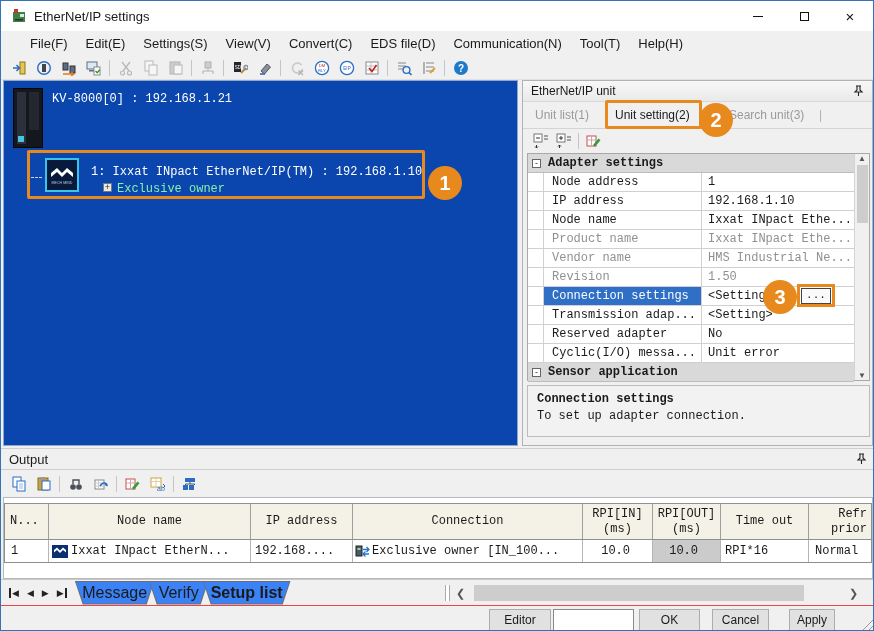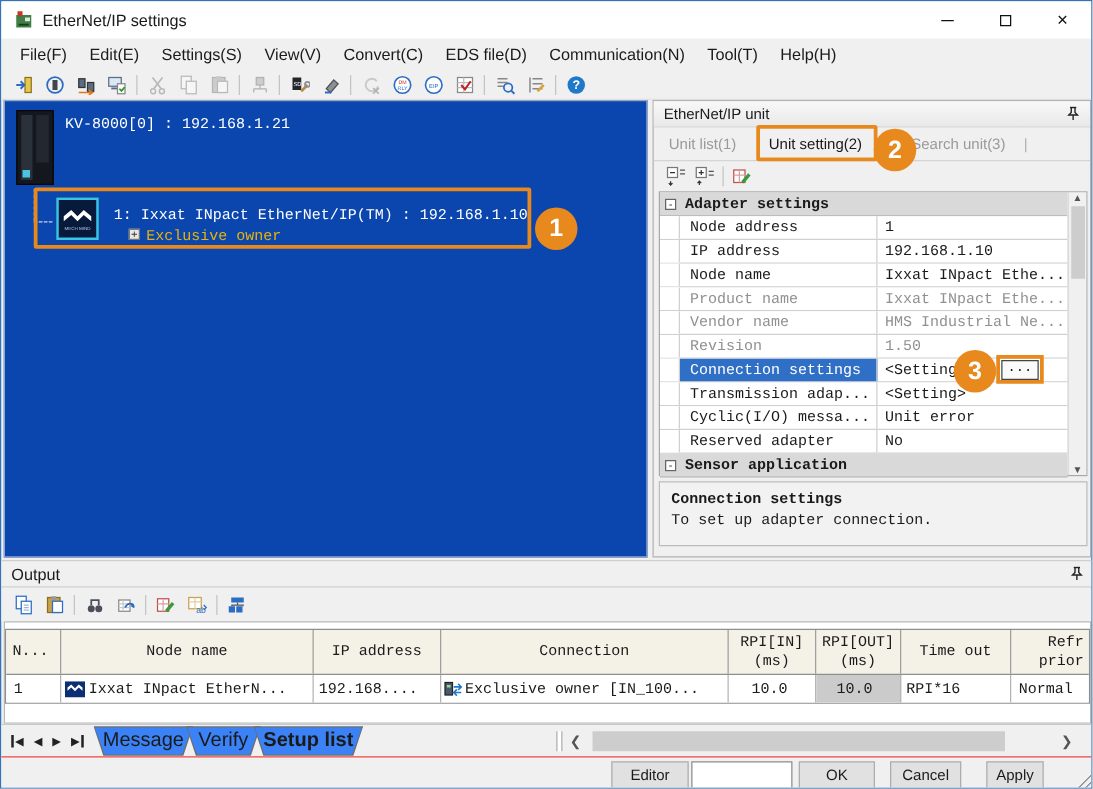--- a/index.html
+++ b/index.html
@@ -12,40 +12,40 @@
 .titlebar{position:absolute;left:0;top:0;width:100%;height:30px;background:#fff;display:flex;align-items:center}
 .titlebar .ttl{font-size:13px;margin-left:7px}
 .appicon{margin-left:10px;width:16px;height:16px}
 .wbtns{position:absolute;right:0;top:0;display:flex;height:30px}
 .wbtn{width:46px;height:30px;display:flex;align-items:center;justify-content:center}
 .glyph-min{width:10px;height:1px;background:#111}
 .glyph-max{width:9px;height:9px;border:1px solid #111}
 .glyph-close{font-size:15px;line-height:15px;color:#111}
 
 
-.menubar{position:absolute;left:0;top:30px;width:100%;height:25px;background:#f0f0f0;display:flex;align-items:center;font-size:13px;padding-left:6px}
+.menubar{position:absolute;left:0;top:30px;width:100%;height:25px;background:#f0f0f0;display:flex;align-items:center;font-size:13px;padding-left:20px}
 .mi{padding:0 9px;height:100%;display:flex;align-items:center;cursor:default}
 .toolbar{position:absolute;left:0;top:55px;width:100%;height:24px;background:#f0f0f0;border-bottom:1px solid #e0e0e0;display:flex;align-items:center;padding-left:5px}
 .tb{width:25px;height:22px;display:flex;align-items:center;justify-content:center}
 .tsep{width:1px;height:16px;background:#c4c4c4;margin:0 3px}
 .grayed{opacity:.45;filter:grayscale(1)}
 
 
 .treepanel{position:absolute;left:2px;top:79px;width:515px;height:366px;background:#0a46ad;border:1px solid #92a6cc;overflow:hidden}
 .plc{position:absolute;left:9px;top:7px;width:30px;height:60px;background:#14171d;border:1px solid #04060a}
 .plc .s1{position:absolute;left:3px;top:3px;width:9px;height:52px;background:#2b313a}
 .plc .s2{position:absolute;left:15px;top:3px;width:10px;height:38px;background:#232830}
 .plc .led{position:absolute;left:4px;bottom:5px;width:6px;height:6px;background:#49c3df}
 .rootlbl{position:absolute;left:48px;top:11px;color:#fff;font-size:12px}
 .conn-v{position:absolute;left:23px;top:70px;height:26px;border-left:1px dashed #c8d4ef}
 .conn-h{position:absolute;left:23px;top:96px;width:15px;border-top:1px dashed #c8d4ef}
 .unticon{position:absolute;left:41px;top:77px;width:34px;height:34px;background:#071a3c;border:2px solid #3ac4e8;display:flex;align-items:center;justify-content:center}
 .untlbl{position:absolute;left:87px;top:84px;color:#fff;font-size:12px}
 .plusbox{position:absolute;width:9px;height:9px;background:#e8e8e8;border:1px solid #777;font-size:9px;line-height:7px;text-align:center;color:#333}
-.sublbl{position:absolute;left:113px;top:101px;color:#eab308;font-size:12px}
+.sublbl{position:absolute;left:113px;top:101px;color:#86efac;font-size:12px}
 
 
 .hlbox{position:absolute;border:3px solid #e8891d;border-radius:2px;z-index:25}
 .callout{position:absolute;width:34px;height:34px;border-radius:50%;background:#e8891d;color:#fff;font:bold 20px "Liberation Sans",sans-serif;display:flex;align-items:center;justify-content:center;z-index:30}
 
 
 .unitpanel{position:absolute;left:521px;top:79px;width:351px;height:366px;background:#f0f0f0;border:1px solid #b2b2b2}
 .uphead{position:absolute;left:0;top:0;width:100%;height:21px;background:linear-gradient(#f8f8f8,#e9e9e9);border-bottom:1px solid #d8d8d8;display:flex;align-items:center;padding:0 8px;font-size:12px}
 .pin{margin-left:auto;width:11px;height:12px}
 .uptabs{position:absolute;left:0;top:21px;width:100%;height:27px;border-bottom:1px solid #d4d4d4;font-size:12px}
@@ -378,27 +378,27 @@
           <div class="glabel">Connection settings</div>
           <div class="gvalue"><span>&lt;Setting&gt;</span><div class="hl-ellipsis"></div><div class="ellipsis-btn">...</div></div>
         </div>
       <div class="grow">
           <div class="gut"></div>
           <div class="glabel">Transmission adap...</div>
           <div class="gvalue">&lt;Setting&gt;</div>
         </div>
       <div class="grow">
           <div class="gut"></div>
+          <div class="glabel">Reserved adapter</div>
+          <div class="gvalue">No</div>
+        </div>
+      <div class="grow">
+          <div class="gut"></div>
           <div class="glabel">Cyclic(I/O) messa...</div>
           <div class="gvalue">Unit error</div>
-        </div>
-      <div class="grow">
-          <div class="gut"></div>
-          <div class="glabel">Reserved adapter</div>
-          <div class="gvalue">No</div>
         </div>
       <div class="grow sec">
           <span class="minus">-</span>
           <span>Sensor application</span>
         </div>
       <div class="vscroll">
           <span>▲</span>
           <div class="sb-thumb"></div>
           <span class="down">▼</span>
         </div>

